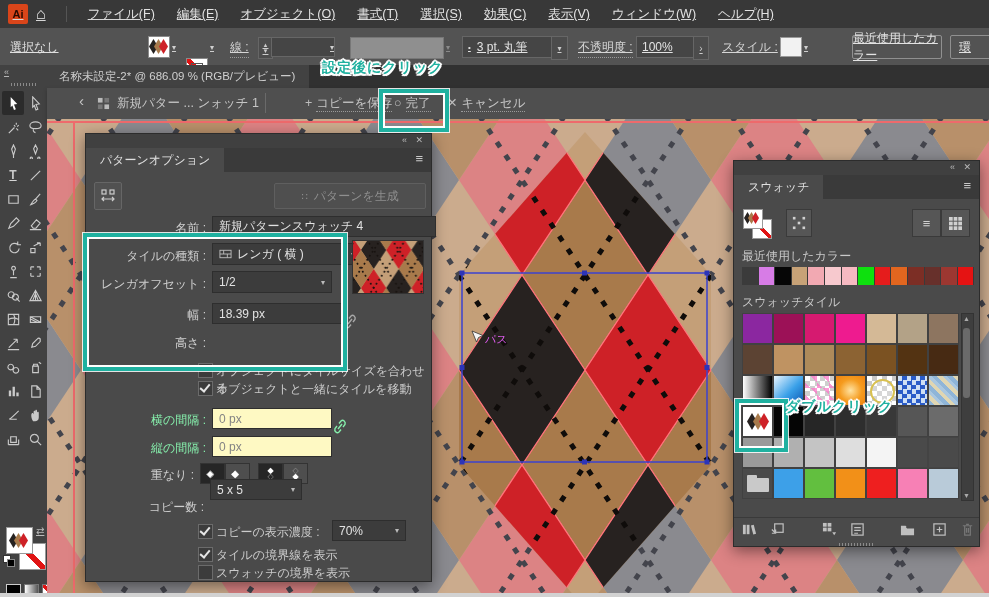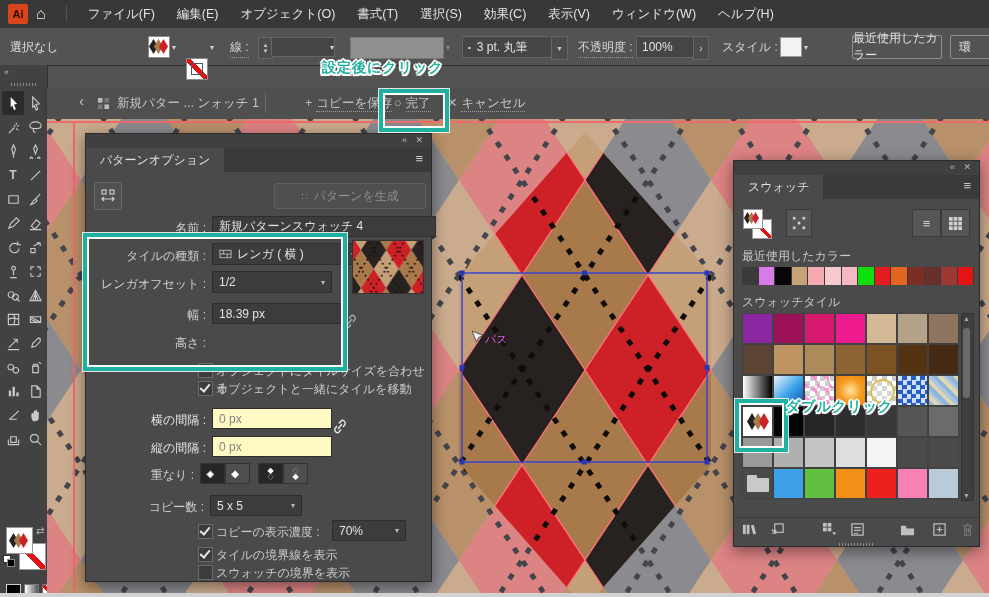--- a/index.html
+++ b/index.html
@@ -1,19 +1,19 @@
 <!DOCTYPE html>
 <html style="--teal: #1fb1a0; --vivid-red: #ce2127; --vivid-black: #272220; --vivid-brown: #a87a4b; --vivid-tan: #c49f78; --faded-pink: #dc8384; --faded-gray: #8a8a8f; --faded-brown: #b8906a; --faded-tan: #cbab8d; --tile-edge-blue: #3b43cf; --artboard-red: #ee6a6c; --path-magenta: #e55ef5;"><head>
 <meta charset="utf-8">
 <style>
   html,body{margin:0;padding:0;background:#222;}
   #app{position:relative;width:989px;height:597px;overflow:hidden;background:#535353;
        font-family:"Liberation Sans","DejaVu Sans",sans-serif;font-size:12px;color:#d6d6d6;
        -webkit-font-smoothing:antialiased;}
-  .abs{position:absolute;}
+  .abs{position:absolute;text-decoration:underline;}
   
   #menu-bar{left:0;top:0;width:989px;height:28px;background:#383838;display:flex;align-items:center;border-bottom:1px solid #2a2a2a;}
   #ai-logo{width:20px;height:20px;margin:0 8px 0 8px;background:#d9451a;color:#2a0a00;font-weight:bold;font-size:11px;display:flex;align-items:center;justify-content:center;border-radius:2px;}
   #home-icon{color:#e8e8e8;font-size:16px;margin-right:10px;}
   .menu-divider{width:1px;height:16px;background:#555;margin:0 10px;}
   .menu-item{padding:0 11px;color:#e3e3e3;font-size:12.5px;line-height:28px;cursor:default;}
   
   #control-bar{left:0;top:28px;width:989px;height:37px;background:#535353;border-bottom:1px solid #2e2e2e;}
   #sel-status{left:10px;top:11px;color:#e0e0e0;}
   .cb-chev{color:#cfcfcf;font-size:8px;}
@@ -59,21 +59,21 @@
   
   .panel{background:#4a4a4a;border:1px solid #2c2c2c;box-shadow:0 4px 14px rgba(0,0,0,.45);}
   .panel-head{position:absolute;left:0;top:0;right:0;height:14px;background:#404040;}
   .ph-ctrl{position:absolute;top:1px;color:#b9b9b9;font-size:9px;}
   .panel-tabrow{position:absolute;left:0;top:14px;right:0;height:24px;background:#3a3a3a;}
   .panel-tab{position:absolute;left:0;top:0;height:24px;padding:0 14px;background:#4a4a4a;color:#e0e0e0;line-height:24px;font-size:12px;}
   .panel-menu{position:absolute;right:8px;top:3px;color:#c9c9c9;font-size:13px;}
   #pattern-panel{left:85px;top:133px;width:345px;height:447px;z-index:20;}
   #swatches-panel{left:733px;top:160px;width:245px;height:385px;z-index:20;}
   .row-label{position:absolute;color:#cfcfcf;text-align:right;}
-  .row-label.dis, .dis{color:#e5e5e5;}
+  .row-label.dis, .dis{color:#86efac;}
   .fld{position:absolute;background:#3c3c3c;border:1px solid #2e2e2e;color:#e2e2e2;display:flex;align-items:center;padding:0 6px;font-size:12px;}
   .fld .spacer{flex:1;}
   .fld.disabled{background:#fef9c3;color:#848484;}
   .fld .chev{color:#bbb;font-size:8px;margin-left:4px;}
   .cbx{position:absolute;width:13px;height:13px;background:#3c3c3c;border:1px solid #6b6b6b;}
   .cbx.checked::after{content:"";position:absolute;left:3px;top:0px;width:4px;height:8px;border:solid #e6e6e6;border-width:0 2px 2px 0;transform:rotate(40deg);}
   .cbx-label{position:absolute;color:#cccccc;font-size:12px;}
   .ov-btn{position:absolute;width:23px;height:19px;background:#4e4e4e;border:1px solid #333;display:flex;align-items:center;justify-content:center;color:#bbb;}
   .ov-btn.selected{background:#262626;}
   .ov-h span{font-size:10px;letter-spacing:-4px;margin-left:-4px;}
@@ -410,20 +410,23 @@
     <div id="color-type" class="abs">
       <div class="ct-btn" style="background:#000;border-color:#ccc"></div>
       <div class="ct-btn" style="background:linear-gradient(90deg,#fff,#555)"></div>
       <div class="ct-btn" style="background:#fff">
           <span class="none-slash" style="position:absolute;left:0;top:0;right:0;bottom:0"></span>
         </div>
     </div>
 
   </div>
 
+  <div id="tabbar" class="abs">
+    <div id="doc-tab">名称未設定-2* @ 686.09 % (RGB/プレビュー)</div>
+  </div>
 
   <div id="editbar" class="abs">
     <div class="eb" style="left:32px;font-size:15px;top:4px">‹</div>
     <div class="eb" style="left:50px;top:9px">
       <svg width="13" height="13" viewBox="0 0 14 14">
           <rect x="1" y="1" width="5" height="5" fill="#bbb"></rect>
           <rect x="8" y="1" width="5" height="5" fill="#777"></rect>
           <rect x="1" y="8" width="5" height="5" fill="#777"></rect>
           <rect x="8" y="8" width="5" height="5" fill="#bbb"></rect>
         </svg>
@@ -571,21 +574,21 @@
       </div>
     <div class="ov-btn ov-v selected" style="left:172px;top:329px">
         <span style="color:#fff">◆</span>
         <span style="color:#888">◇</span>
       </div>
     <div class="ov-btn ov-v" style="left:197px;top:329px">
         <span style="color:#888">◇</span>
         <span style="color:#fff">◆</span>
       </div>
     <div class="row-label" style="left:28px;top:365px;width:90px">コピー数 :</div>
-    <div class="fld" style="left:124px;top:361px;width:78px;height:19px">
+    <div class="fld" style="left:124px;top:345px;width:78px;height:19px">
         <span>5 x 5</span>
         <span class="spacer"></span>
         <span class="chev">▾</span>
       </div>
     <div class="cbx checked" style="left:112px;top:390px"></div>
     <div class="cbx-label" style="left:130px;top:390px">コピーの表示濃度 :</div>
     <div class="fld" style="left:246px;top:386px;width:60px;height:19px">
         <span>70%</span>
         <span class="spacer"></span>
         <span class="chev">▾</span>

